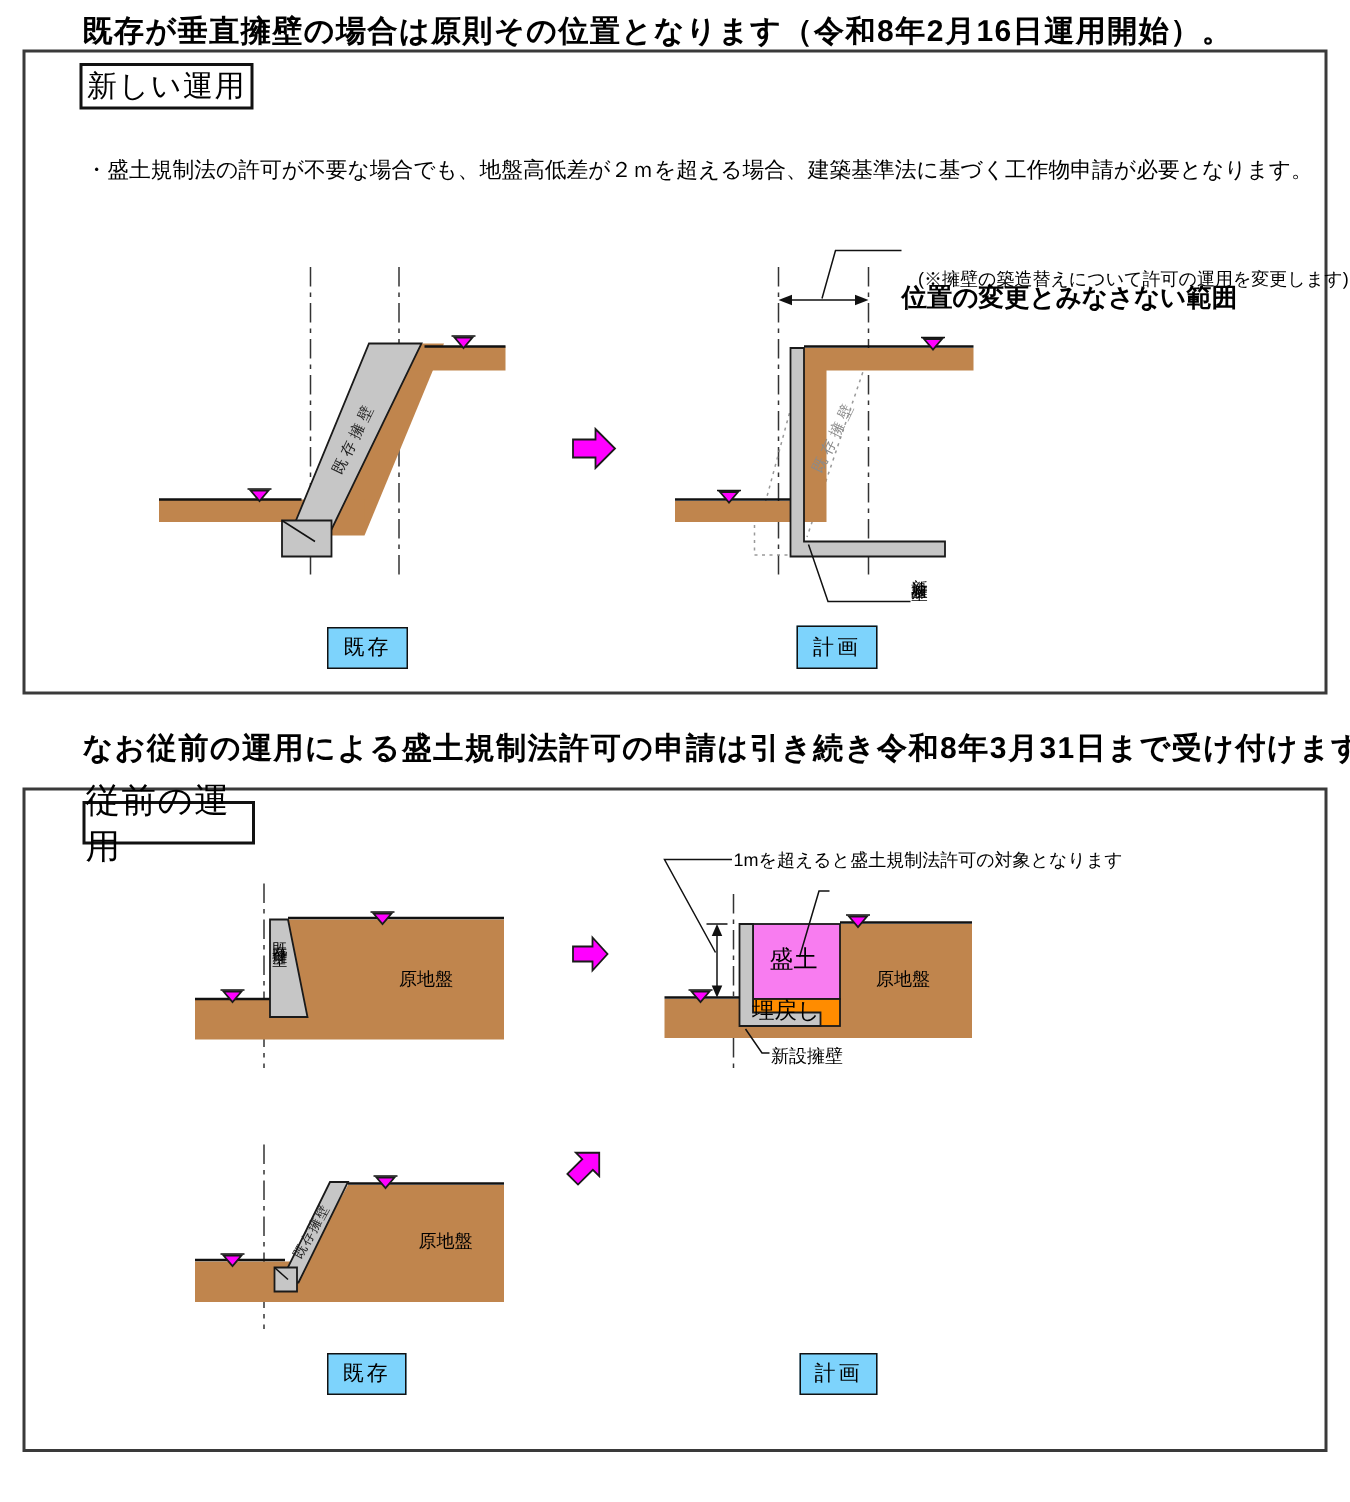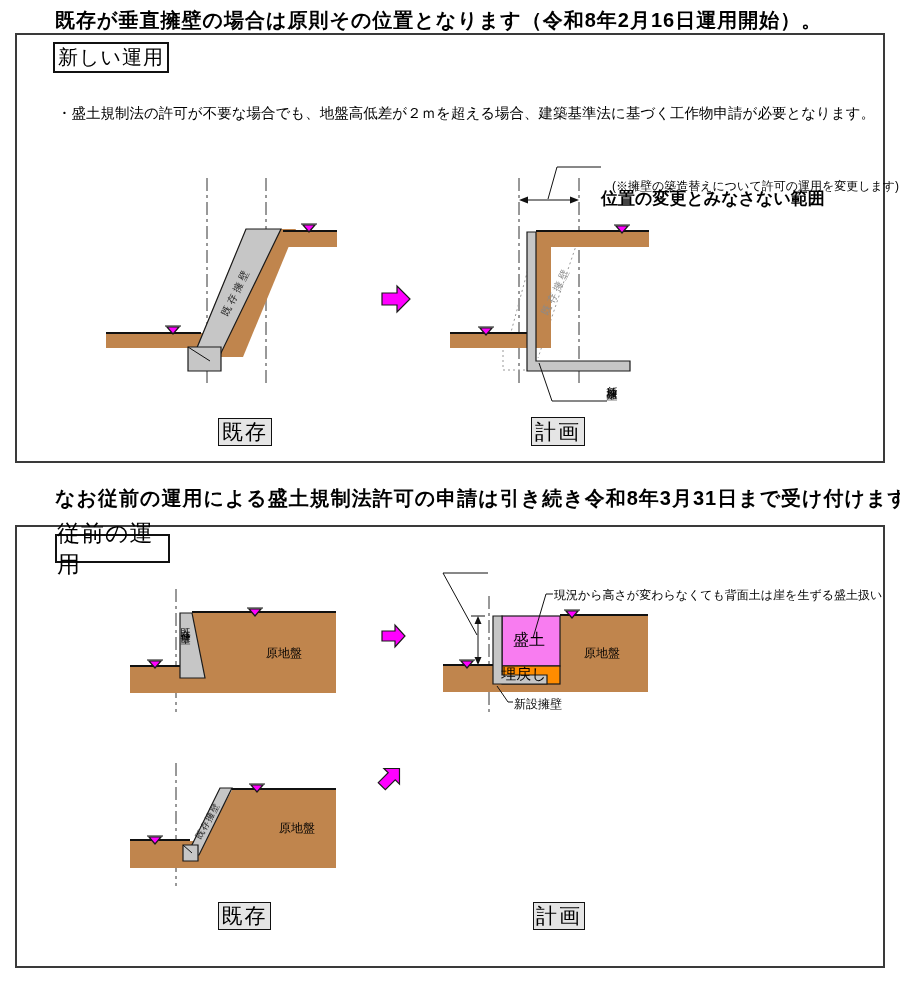--- a/index.html
+++ b/index.html
@@ -5,21 +5,21 @@
   html,body{margin:0;padding:0;background:#fff;}
   #page{
     position:relative;width:900px;height:1001px;background:#fff;
     font-family:"Liberation Sans",sans-serif;color:#000;overflow:hidden;
   }
   .abs{position:absolute;}
   #diagram-svg{position:absolute;left:0;top:0;pointer-events:none;}
   .frame{position:absolute;border:2px solid #3a3a3a;background:transparent;}
   .hdrbox{position:absolute;border:2px solid #111;background:#fff;
           display:flex;align-items:center;justify-content:center;letter-spacing:1px;}
-  .tag{position:absolute;border:1.5px solid #111;background:#e5e5e5;font-size:21px;
+  .tag{position:absolute;border:1.5px solid #111;background:#7dd3fc;font-size:14px;
        display:flex;align-items:center;justify-content:center;letter-spacing:2px;}
   .ttl{font-size:20px;font-weight:bold;letter-spacing:1px;white-space:nowrap;}
   .bullet{font-size:14.5px;font-weight:500;letter-spacing:0;white-space:nowrap;}
   .ann{font-size:12px;white-space:nowrap;}
   .ctr{position:absolute;transform:translate(-50%,-50%);white-space:nowrap;}
   .rot{position:absolute;white-space:nowrap;}
   .vert{position:absolute;writing-mode:vertical-rl;text-orientation:upright;line-height:1;}
   
   .cl{stroke:#333;stroke-width:1;stroke-dasharray:13 4 3 4;fill:none;}
   .gs{stroke:#111;stroke-width:1.8;}
@@ -179,21 +179,21 @@
   <div class="vert" style="left:606px;top:377px;font-size:11px;letter-spacing:1px;">新設擁壁</div>
 
   <div class="tag" style="left:218px;top:418px;width:52px;height:26px;">既存</div>
   <div class="tag" style="left:531px;top:417px;width:52px;height:27px;">計画</div>
 
   <div class="abs ttl" style="left:55px;top:485px;">なお従前の運用による盛土規制法許可の申請は引き続き令和8年3月31日まで受け付けます。</div>
 
   <div class="frame" style="left:15px;top:525px;width:866px;height:439px;"></div>
   <div class="hdrbox" style="left:55px;top:534px;width:111px;height:25px;font-size:23px;">従前の運用</div>
 
-  <div class="abs ann" style="left:554px;top:587px;">現況から高さが変わらなくても背面土は崖を生ずる盛土扱い</div>
+  <div class="abs ann" style="left:489px;top:565px;">1mを超えると盛土規制法許可の対象となります</div>
 
   <div class="ctr" style="left:284px;top:653px;font-size:12px;">原地盤</div>
   <div class="ctr" style="left:529px;top:640px;font-size:16px;">盛土</div>
   <div class="ctr" style="left:524px;top:674px;font-size:15px;">埋戻し</div>
   <div class="ctr" style="left:602px;top:653px;font-size:12px;">原地盤</div>
   <div class="ctr" style="left:297px;top:828px;font-size:12px;">原地盤</div>
 
   <div class="vert" style="left:180px;top:620px;font-size:10px;letter-spacing:2px;">既存擁壁</div>
   <div class="rot" style="left:208px;top:821px;transform:translate(-50%,-50%) rotate(-61deg);font-size:9px;letter-spacing:1px;color:#222;">既存擁壁</div>
   <div class="abs ann" style="left:514px;top:696px;">新設擁壁</div>

